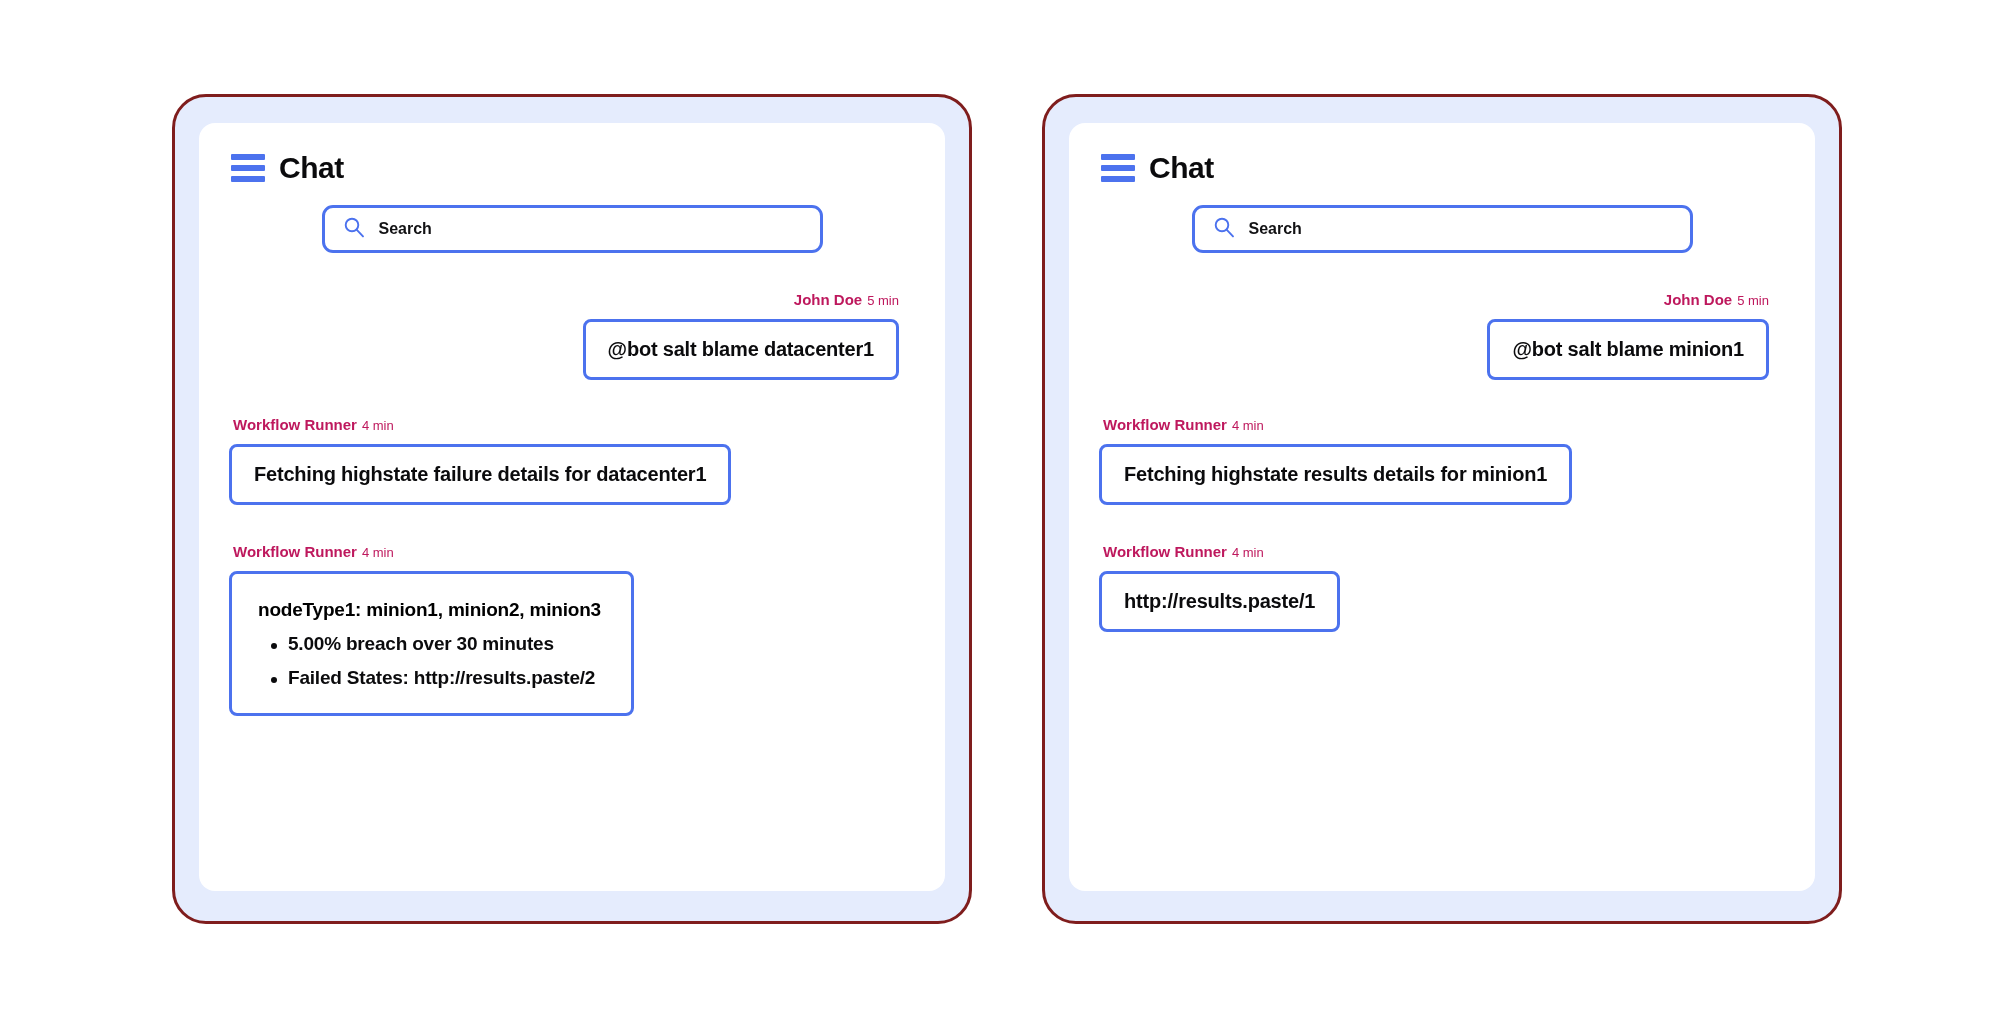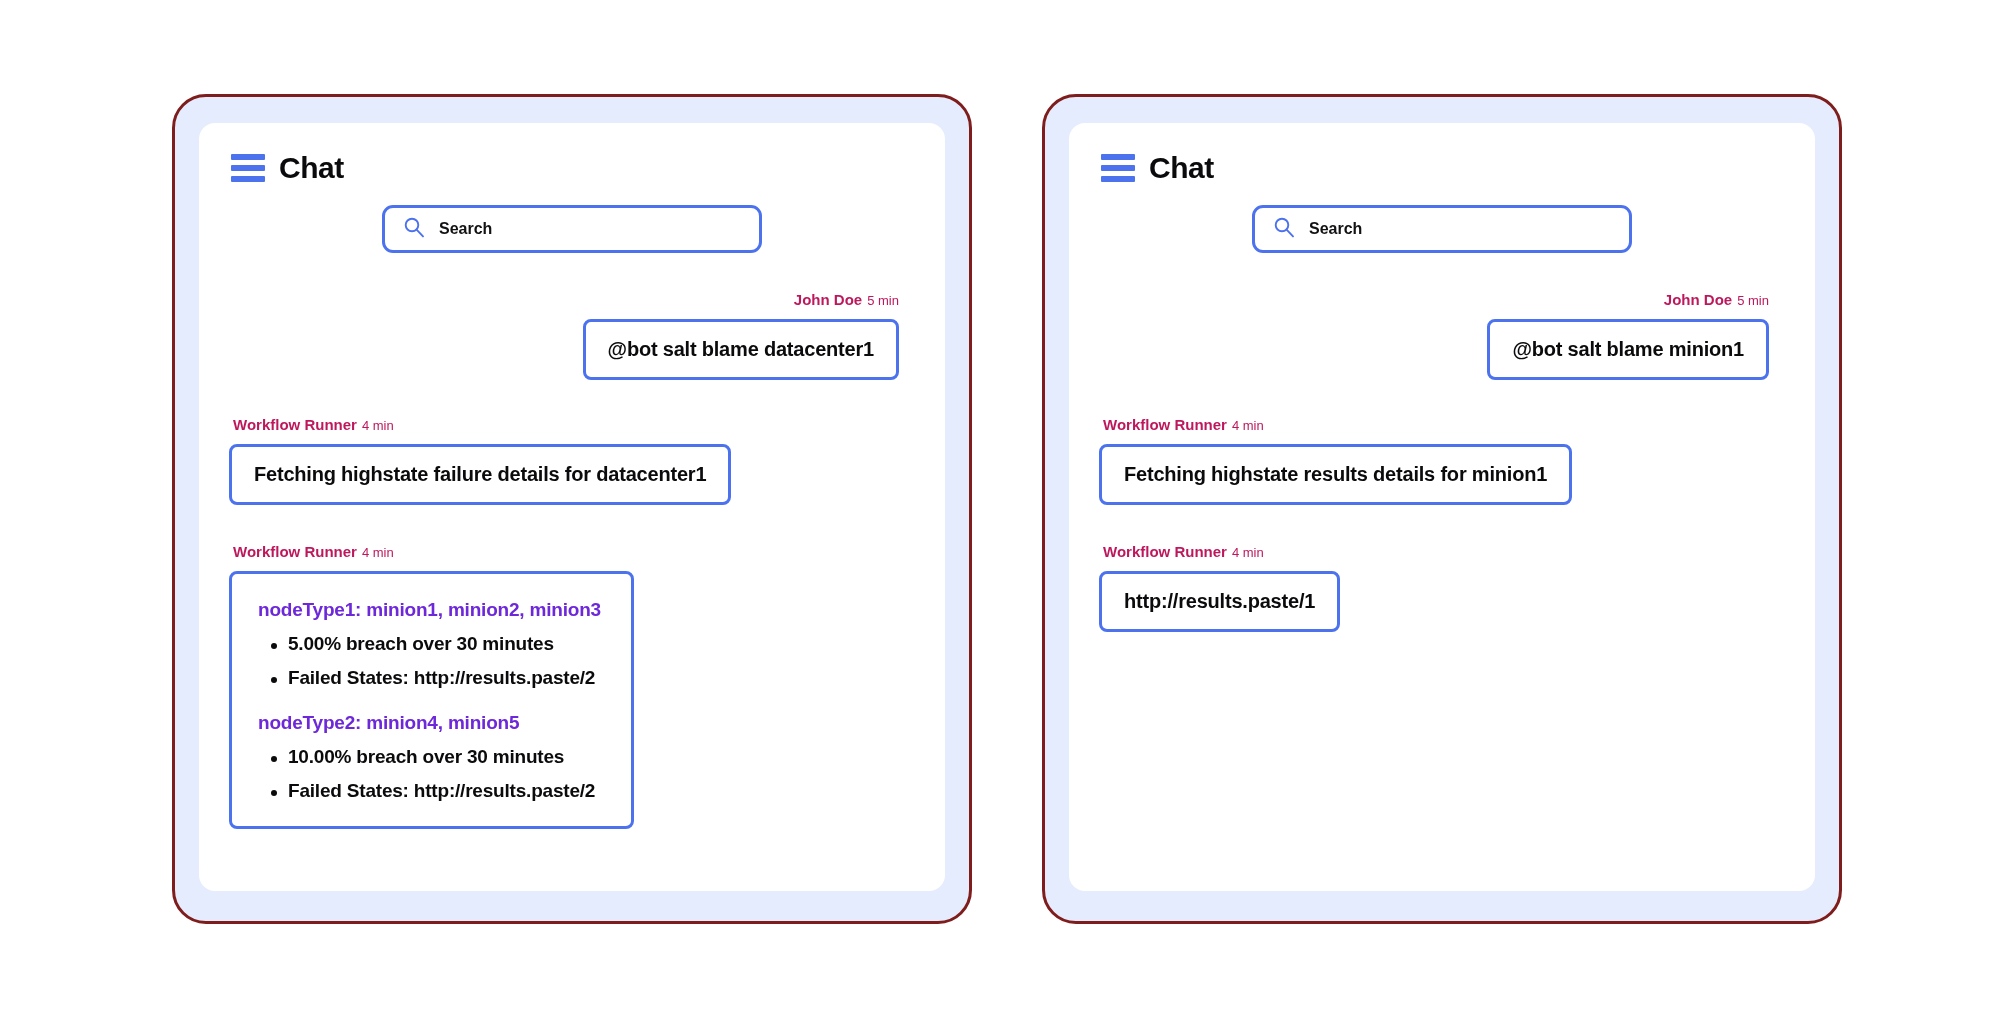--- a/index.html
+++ b/index.html
@@ -51,21 +51,21 @@
   }
   .chat-title{
     font-size:30px;font-weight:bold;color:#0b0b0d;
     letter-spacing:-0.5px;line-height:1;
   }
 
   
   .search-row{display:flex;justify-content:center;margin-top:22px;}
   .search-box{
     display:flex;align-items:center;gap:14px;
-    width:380px;height:48px;
+    width:501px;height:48px;
     border:3px solid #4c72ee;border-radius:11px;
     background:#fff;box-sizing:border-box;
     padding:0 18px;
   }
   .search-text{font-size:16px;font-weight:bold;color:#121214;}
   .mag{flex:0 0 auto;}
 
   
   .messages{margin-top:38px;}
   .msg{margin-bottom:10px;}
@@ -94,21 +94,21 @@
   .spacer-in{height:28px;}
 
   
   .bubble.detail{
     padding:26px 30px 26px 26px;
     font-size:19px;line-height:1.0;
   }
   .grp{margin:0;}
   .grp + .grp{margin-top:26px;}
   .grp-head{
-    font-size:19px;font-weight:bold;color:#6d28d9;
+    font-size:19px;font-weight:bold;color:#000000;
     margin-bottom:8px;white-space:nowrap;
   }
   .grp ul{
     margin:0;padding:0 0 0 30px;list-style:none;
   }
   .grp li{
     position:relative;
     font-size:19px;font-weight:bold;color:#0b0b0d;
     margin-top:15px;white-space:nowrap;
   }
@@ -173,27 +173,20 @@
           <div class="bubble detail">
 
             <div class="grp">
               <div class="grp-head">nodeType1: minion1, minion2, minion3</div>
               <ul>
                 <li>5.00% breach over 30 minutes</li>
                 <li>Failed States: http://results.paste/2</li>
               </ul>
             </div>
 
-            <div class="grp">
-              <div class="grp-head">nodeType2: minion4, minion5</div>
-              <ul>
-                <li>10.00% breach over 30 minutes</li>
-                <li>Failed States: http://results.paste/2</li>
-              </ul>
-            </div>
 
           </div>
         </div>
 
       </div>
     </div>
   </div>
 
   <div class="card right">
     <div class="panel">

